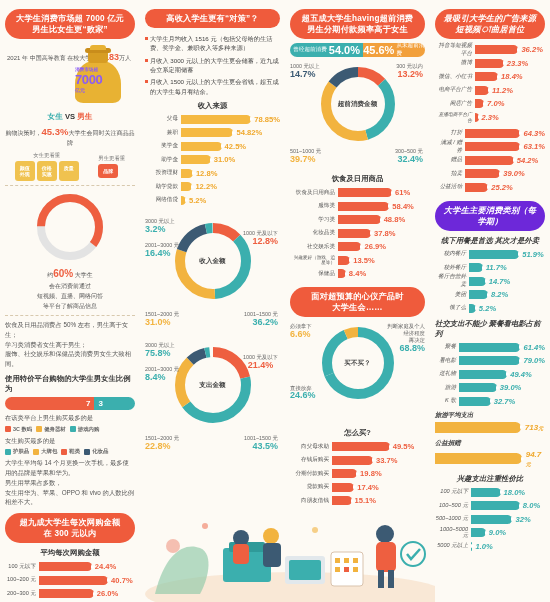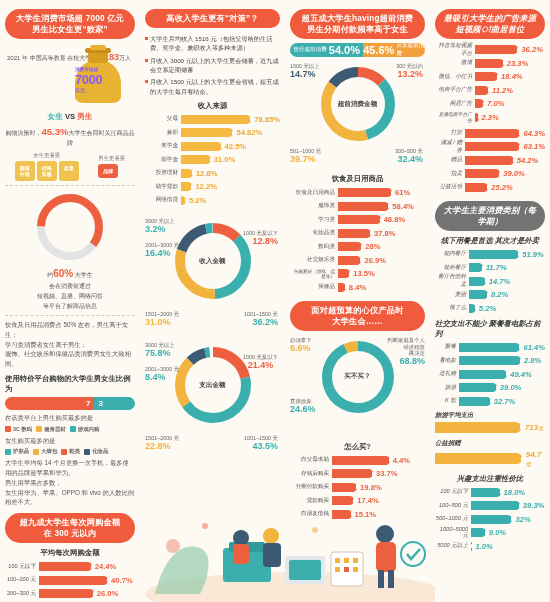--- a/index.html
+++ b/index.html
@@ -16,21 +16,21 @@
   .c3 { width: 145px; padding: 3px 5px; }
   .c4 { width: 120px; padding: 3px 5px; font-style: italic; }
 
   
   .pill {
     border-radius: 20px; color: #fff; text-align: center;
     font-weight: bold; line-height: 1.35; padding: 4px 6px;
     font-size: 8.2px; letter-spacing: .2px; margin-top: 6px;
   }
   .pill-red { background: #ef5b3c; }
-  .pill-teal { background: #737373; }
+  .pill-teal { background: #6d28d9; }
   .sub-title { text-align: center; font-size: 7.4px; font-weight: bold; color: #3b3b3b; margin: 5px 0 3px; }
   .note { font-size: 6.3px; color: #555; line-height: 1.55; }
   .bullet { font-size: 6.2px; color: #444; line-height: 1.5; margin-bottom: 3px; padding-left: 5px; position: relative; }
   .bullet::before { content:""; position:absolute; left:0; top:3px; width:3px; height:3px; background:#ef5b3c; }
 
   
   .bars { width: 100%; }
   .bar-row { display: flex; align-items: center; margin-bottom: 2.5px; height: 11px; }
   .bar-label { font-size: 5.6px; color: #555; text-align: right; padding-right: 3px; flex: 0 0 auto; }
   .bar-wrap { flex: 1 1 auto; display: flex; align-items: center; }
@@ -482,27 +482,20 @@
           </div>
         </div>
       <div class="bar-row">
           <div class="bar-label" style="width:48px">化妆品类</div>
           <div class="bar-wrap">
             <div class="bar" style="width:38%"></div>
             <div class="bar-val">37.8%</div>
           </div>
         </div>
       <div class="bar-row">
-          <div class="bar-label" style="width:48px">数码类</div>
-          <div class="bar-wrap">
-            <div class="bar" style="width:28%"></div>
-            <div class="bar-val">28%</div>
-          </div>
-        </div>
-      <div class="bar-row">
           <div class="bar-label" style="width:48px">社交娱乐类</div>
           <div class="bar-wrap">
             <div class="bar" style="width:27%"></div>
             <div class="bar-val">26.9%</div>
           </div>
         </div>
       <div class="bar-row">
           <div class="bar-label" style="width:48px;font-size:4.6px;">兴趣爱好（游戏、追星等）</div>
           <div class="bar-wrap">
             <div class="bar" style="width:14%"></div>
@@ -547,21 +540,21 @@
         <div class="dval" style="color:#f2b33f">6.6%</div>
       </div>
     </div>
 
     <div class="sub-title">怎么买?</div>
     <div class="bars red">
       <div class="bar-row">
           <div class="bar-label" style="width:42px">向父母求助</div>
           <div class="bar-wrap">
             <div class="bar" style="width:62%"></div>
-            <div class="bar-val">4.4%</div>
+            <div class="bar-val">49.5%</div>
           </div>
         </div>
       <div class="bar-row">
           <div class="bar-label" style="width:42px">存钱后购买</div>
           <div class="bar-wrap">
             <div class="bar" style="width:44%"></div>
             <div class="bar-val">33.7%</div>
           </div>
         </div>
       <div class="bar-row">
@@ -721,21 +714,21 @@
           <div class="bar-label" style="width:24px">聚餐</div>
           <div class="bar-wrap">
             <div class="bar" style="width:73%"></div>
             <div class="bar-val">61.4%</div>
           </div>
         </div>
       <div class="bar-row">
           <div class="bar-label" style="width:24px">看电影</div>
           <div class="bar-wrap">
             <div class="bar" style="width:72%"></div>
-            <div class="bar-val">2.8%</div>
+            <div class="bar-val">79.0%</div>
           </div>
         </div>
       <div class="bar-row">
           <div class="bar-label" style="width:24px">送礼物</div>
           <div class="bar-wrap">
             <div class="bar" style="width:56%"></div>
             <div class="bar-val">49.4%</div>
           </div>
         </div>
       <div class="bar-row">
@@ -772,21 +765,21 @@
           <div class="bar-label" style="width:36px">100 元以下</div>
           <div class="bar-wrap">
             <div class="bar" style="width:40%"></div>
             <div class="bar-val">18.0%</div>
           </div>
         </div>
       <div class="bar-row">
           <div class="bar-label" style="width:36px">100~500 元</div>
           <div class="bar-wrap">
             <div class="bar" style="width:66%"></div>
-            <div class="bar-val">39.3%</div>
+            <div class="bar-val">8.0%</div>
           </div>
         </div>
       <div class="bar-row">
           <div class="bar-label" style="width:36px">500~1000 元</div>
           <div class="bar-wrap">
             <div class="bar" style="width:56%"></div>
             <div class="bar-val">32%</div>
           </div>
         </div>
       <div class="bar-row">

